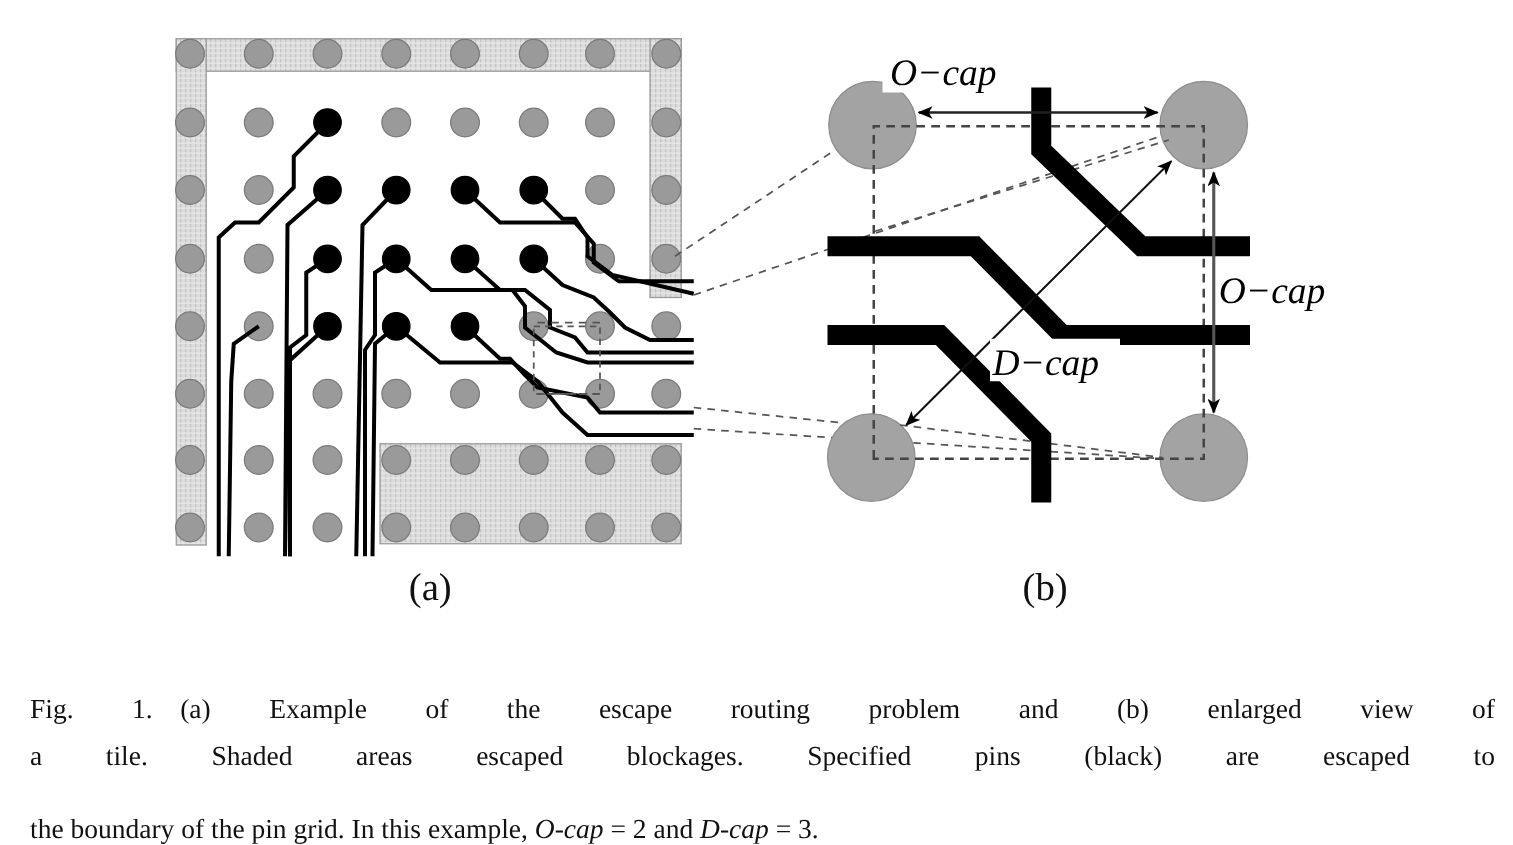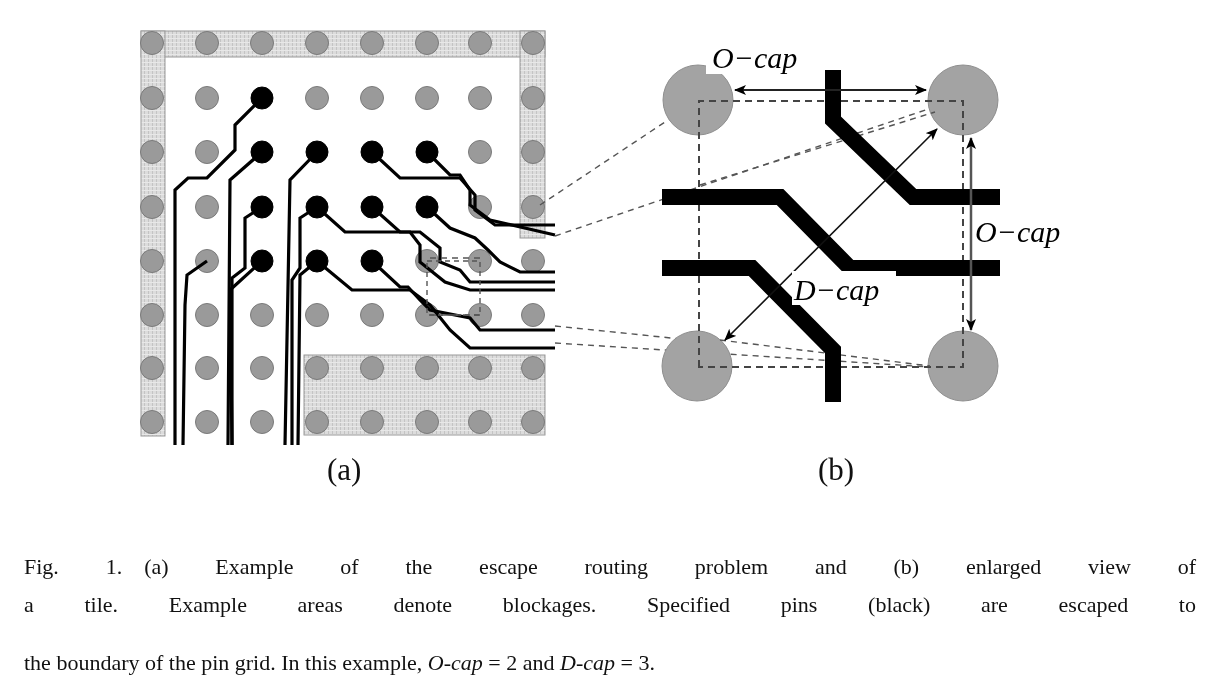--- a/index.html
+++ b/index.html
@@ -161,15 +161,15 @@
     <rect x="792" y="271" width="104" height="34" fill="#fff"></rect>
     <text class="cap-label" x="794" y="300">D−cap</text>
   </g>
 </svg>
 
 <div id="label-a" class="sublabel">(a)</div>
 <div id="label-b" class="sublabel">(b)</div>
 
 <div class="caption" id="caption">
     <span class="line"><span>Fig. 1. (a) Example of the escape routing problem and (b) enlarged view of</span></span>
-    <span class="line"><span>a tile. Example areas denote blockages. Specified pins (black) are escaped to</span></span>
+    <span class="line"><span>a tile. Shaded areas escaped blockages. Specified pins (black) are escaped to</span></span>
     <span class="line last"><span>the boundary of the pin grid. In this example, </span><span class="it">O-cap</span><span> = 2 and </span><span class="it">D-cap</span><span> = 3.</span></span>
   </div>
 
 </body></html>

